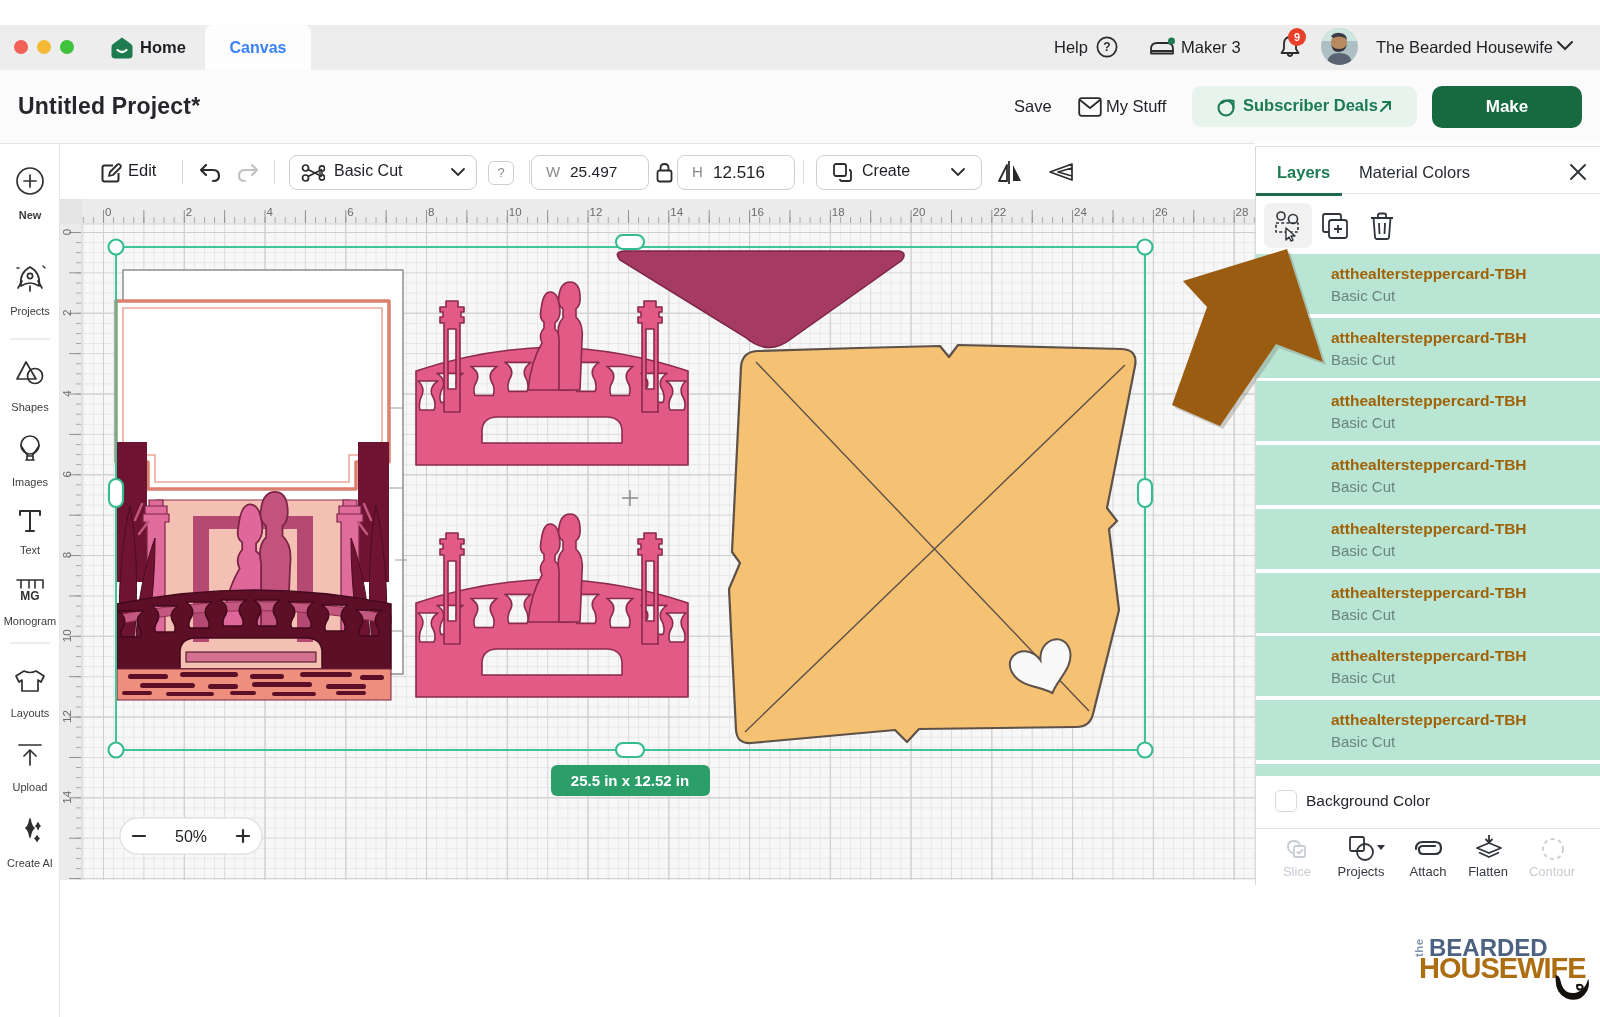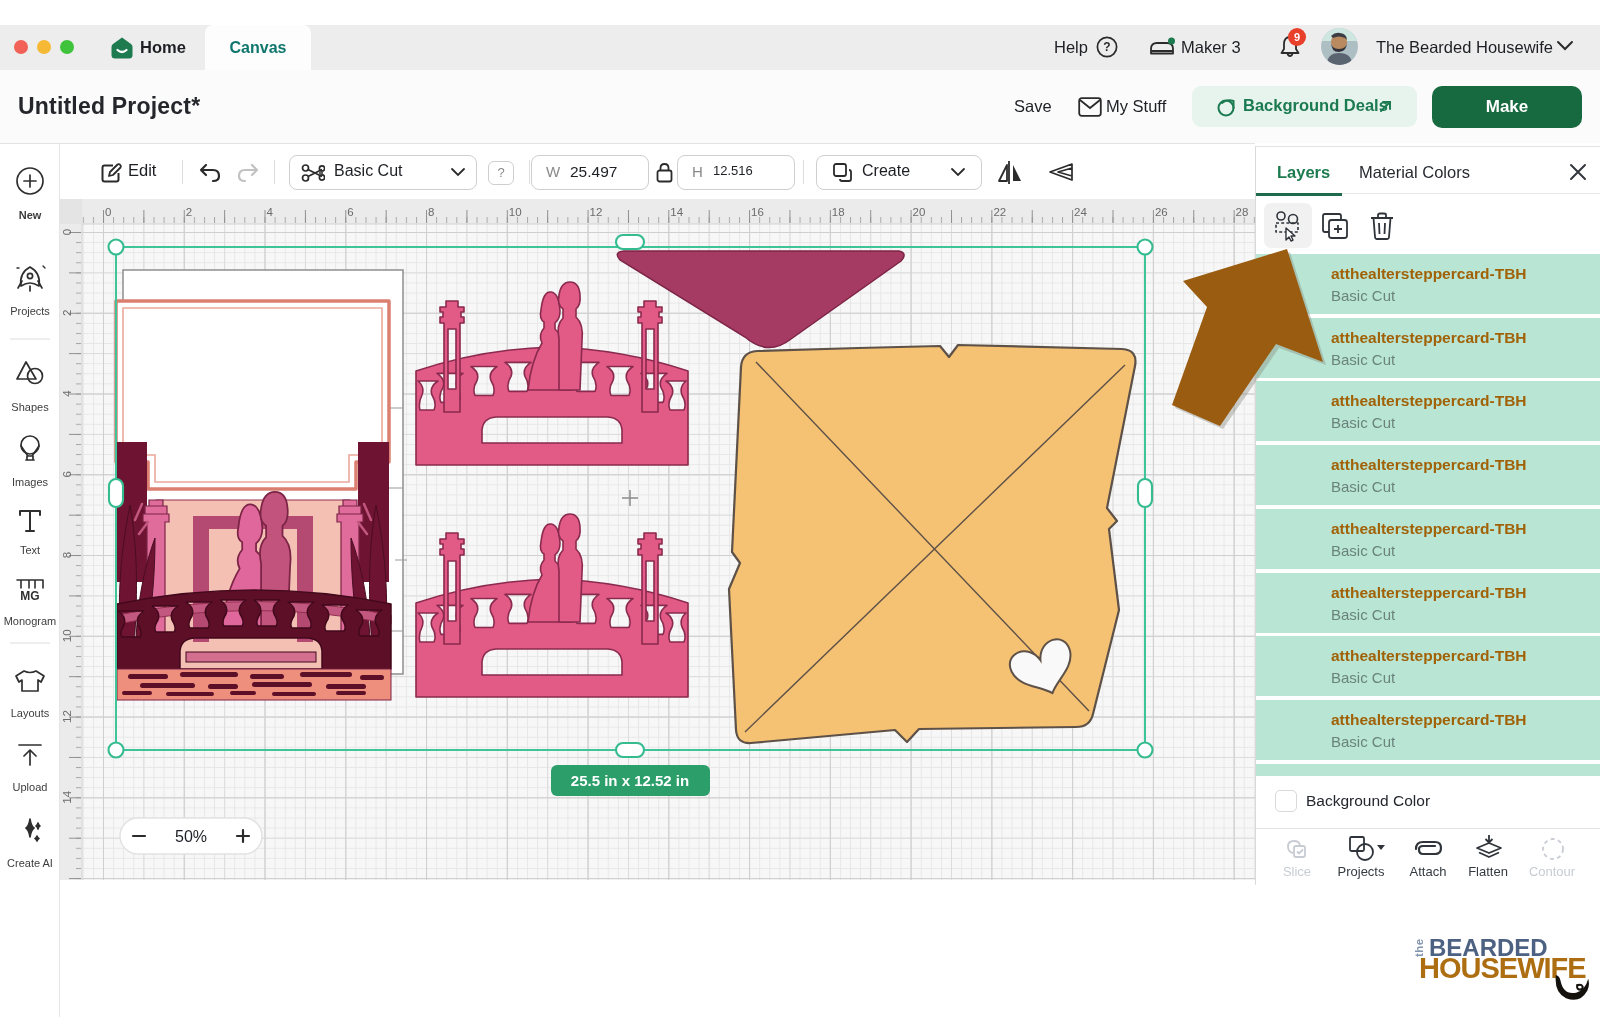--- a/index.html
+++ b/index.html
@@ -1,20 +1,20 @@
 <!DOCTYPE html>
 <html><head>
 <meta charset="utf-8">
 <style>
   * { margin:0; padding:0; box-sizing:border-box; }
   html,body { width:1600px; height:1017px; background:#fff; font-family:"Liberation Sans", sans-serif; overflow:hidden; position:relative; }
   .abs { position:absolute; }
   #tabbar { top:25px; left:0; width:1600px; height:45px; background:#ededed; }
   .dot { position:absolute; top:40px; width:14px; height:14px; border-radius:50%; }
-  #canvastab { position:absolute; left:205px; top:25px; width:106px; height:45px; background:#fdfdfd; border-radius:8px 8px 0 0; text-align:center; line-height:45px; font-weight:bold; font-size:16px; color:#0f766e; }
+  #canvastab { position:absolute; left:205px; top:25px; width:106px; height:45px; background:#fdfdfd; border-radius:8px 8px 0 0; text-align:center; line-height:45px; font-weight:bold; font-size:16px; color:#3b82f6; }
   .tbtxt { position:absolute; top:25px; height:56px; line-height:45px; font-size:16.5px; color:#1d1f24; }
   #projbar { top:70px; left:0; width:1600px; height:73px; background:#fbfbfb; }
   #ptitle { position:absolute; left:18px; top:93px; font-size:23px; font-weight:bold; color:#24262b; letter-spacing:0.2px; }
   #subpill { position:absolute; left:1192px; top:86px; width:225px; height:41px; background:#e7f4ee; border-radius:9px; }
   #makebtn { position:absolute; left:1432px; top:86px; width:150px; height:42px; background:#17693f; border-radius:10px; color:#fff; font-weight:bold; font-size:17px; text-align:center; line-height:42px; }
   #toolbar { top:143px; left:60px; width:1195px; height:52px; background:#fff; border-top:1px solid #e4e4e4; }
   .tbox { position:absolute; top:11px; height:35px; border:1.5px solid #cfcfcf; border-radius:8px; background:#fff; }
   .tdiv { position:absolute; top:16px; width:1px; height:24px; background:#dcdcdc; }
   #sidebar { top:143px; left:0; width:60px; height:874px; background:#fff; border-right:1px solid #e4e4e4; border-top:1px solid #e4e4e4; }
   #panel { top:146px; left:1255px; width:345px; height:739px; background:#fff; border-left:1px solid #d9d9d9; border-top:1px solid #e3e3e3; border-bottom:1px solid #e2e2e2; }
@@ -76,21 +76,21 @@
 <svg class="abs" style="left:1078px;top:97px" width="24" height="20" viewBox="0 0 24 20">
     <rect x="1.2" y="1.2" width="21.6" height="17.6" rx="2.5" fill="none" stroke="#2b2b2b" stroke-width="1.8"></rect>
     <path d="M2 3 L12 11 L22 3" fill="none" stroke="#2b2b2b" stroke-width="1.8"></path>
   </svg>
 <div class="tbtxt" style="left:1106px;top:86px;height:41px;line-height:41px">My Stuff</div>
 <div id="subpill"></div>
 <svg class="abs" style="left:1213px;top:95px" width="24" height="24" viewBox="0 0 24 24">
     <circle cx="13" cy="13" r="7.5" fill="none" stroke="#1b7a50" stroke-width="2"></circle>
     <path d="M20.5 13 L20.5 6 Q14 4 9 8" fill="none" stroke="#1b7a50" stroke-width="2" stroke-linecap="round"></path>
   </svg>
-<div class="abs" style="left:1243px;top:96px;font-size:16.5px;font-weight:bold;color:#1b7a50">Background Deals</div>
+<div class="abs" style="left:1243px;top:96px;font-size:16.5px;font-weight:bold;color:#1b7a50">Subscriber Deals</div>
 <svg class="abs" style="left:1378px;top:99px" width="15" height="15" viewBox="0 0 15 15">
     <path d="M3 12 L12 3 M5 3 L12 3 L12 10" fill="none" stroke="#1b7a50" stroke-width="2" stroke-linecap="round"></path>
   </svg>
 <div id="makebtn">Make</div>
 <div class="abs" id="toolbar">
 <svg class="abs" style="left:40px;top:18px" width="23" height="23" viewBox="0 0 23 23">
       <path d="M13 3.5 L4.5 3.5 Q2.5 3.5 2.5 5.5 L2.5 17.5 Q2.5 19.5 4.5 19.5 L16.5 19.5 Q18.5 19.5 18.5 17.5 L18.5 11" fill="none" stroke="#2b2b2b" stroke-width="2"></path>
       <path d="M9 14 L10 10 L17.5 2.5 Q19 1.5 20.2 2.8 Q21.5 4 20.5 5.5 L13 13 Z" fill="none" stroke="#2b2b2b" stroke-width="1.8" stroke-linejoin="round"></path>
     </svg>
 <div class="abs" style="left:68px;top:17px;font-size:16.5px;color:#1d1f24">Edit</div>
@@ -118,21 +118,21 @@
 <div class="tdiv" style="left:469px"></div>
 <div class="tbox" style="left:471px;width:118px"></div>
 <div class="abs" style="left:486px;top:19px;font-size:15px;color:#8a8a8a">W</div>
 <div class="abs" style="left:510px;top:19px;font-size:15.5px;color:#1d1f24">25.497</div>
 <svg class="abs" style="left:596px;top:18px" width="17" height="21" viewBox="0 0 17 21">
       <rect x="1.5" y="8.5" width="14" height="11" rx="2" fill="none" stroke="#2b2b2b" stroke-width="1.8"></rect>
       <path d="M4.5 8.5 L4.5 6 Q4.5 2 8.5 2 Q12.5 2 12.5 6 L12.5 8.5" fill="none" stroke="#2b2b2b" stroke-width="1.8"></path>
     </svg>
 <div class="tbox" style="left:617px;width:118px"></div>
 <div class="abs" style="left:632px;top:19px;font-size:15px;color:#8a8a8a">H</div>
-<div class="abs" style="left:653px;top:19px;font-size:13px;color:#1d1f24">12.516</div>
+<div class="abs" style="left:653px;top:19px;font-size:17px;color:#1d1f24">12.516</div>
 <div class="tdiv" style="left:743px"></div>
 <div class="tbox" style="left:756px;width:166px"></div>
 <svg class="abs" style="left:772px;top:18px" width="22" height="22" viewBox="0 0 22 22">
       <rect x="2" y="2" width="12" height="12" rx="2" fill="none" stroke="#2b2b2b" stroke-width="1.8"></rect>
       <path d="M8 17 Q8 19 10 19 L17 19 Q19 19 19 17 L19 10 Q19 8 17 8" fill="none" stroke="#2b2b2b" stroke-width="1.8"></path>
     </svg>
 <div class="abs" style="left:802px;top:18px;font-size:16px;color:#1d1f24">Create</div>
 <svg class="abs" style="left:890px;top:23px" width="16" height="11" viewBox="0 0 16 11">
       <path d="M2 2 L8 8 L14 2" fill="none" stroke="#2b2b2b" stroke-width="1.8" stroke-linecap="round"></path>
     </svg>

